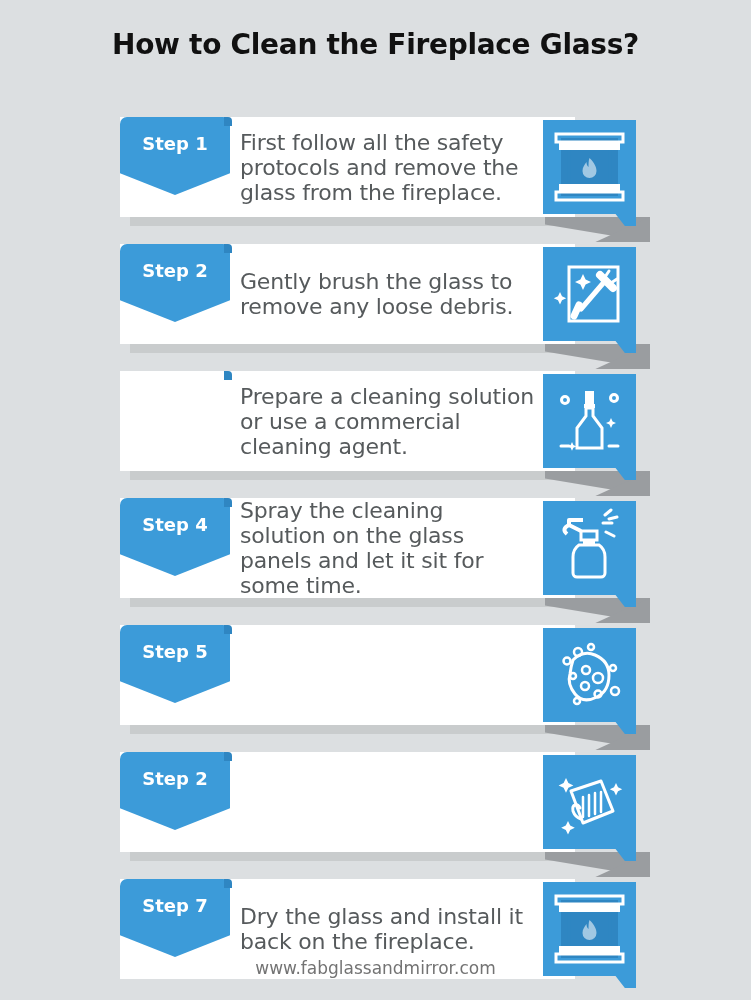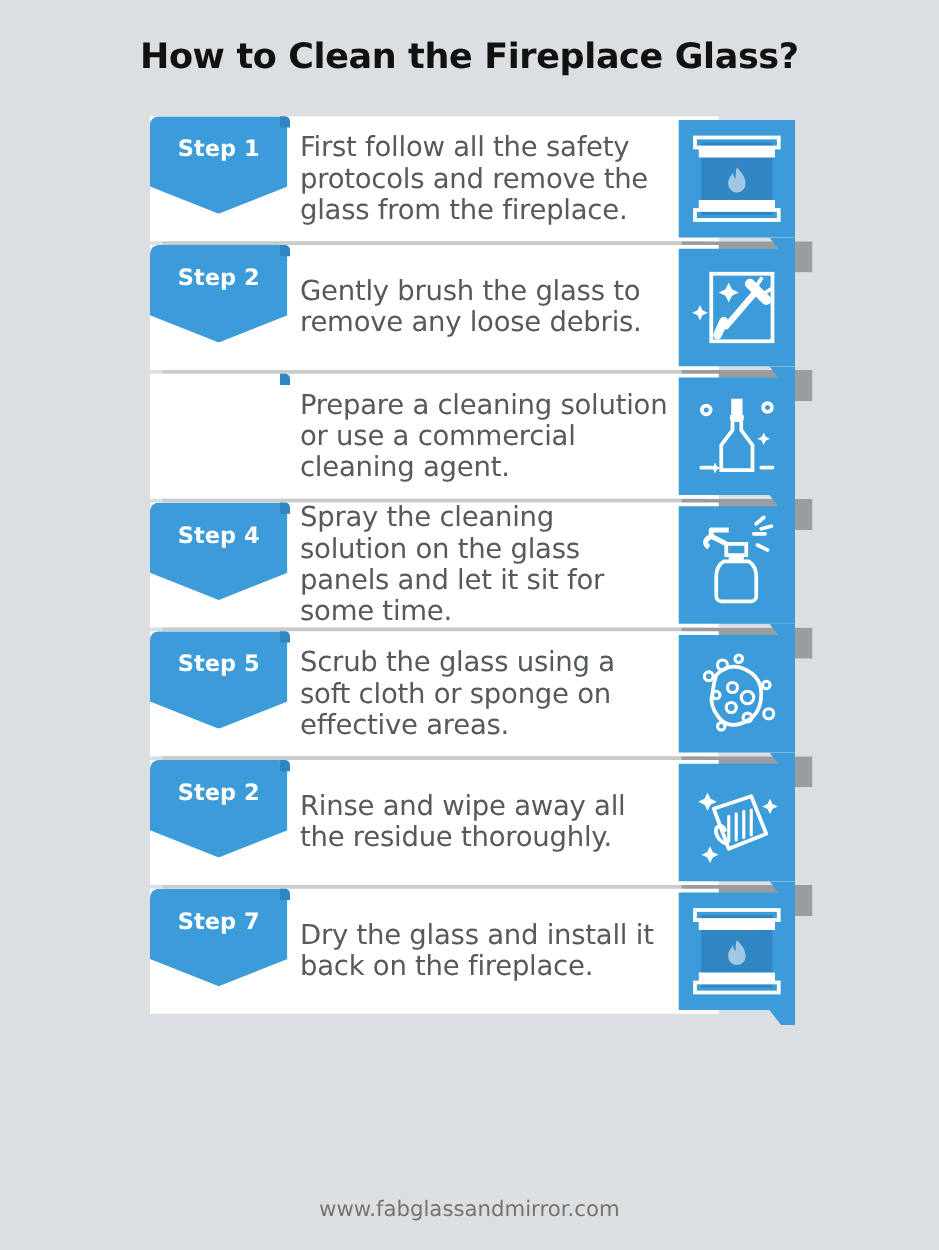--- a/index.html
+++ b/index.html
@@ -23,20 +23,21 @@
     letter-spacing:-0.3px;
     font-family:"DejaVu Sans", sans-serif;
   }
 
   
   .steps{position:absolute;top:93px;left:0;width:751px;}
 
   .step-row{
     position:relative;
     height:103px;
+    margin-top:24px;
   }
 
   
   .card-shadow{
     position:absolute;
     left:130px;
     top:100px;
     width:435px;
     height:9px;
     background:#c9cccd;
@@ -250,21 +251,20 @@
       </div>
       <div class="step-row">
         <div class="card"></div>
         <div class="card-shadow"></div>
         <div class="fold"></div>
         <div class="fold-under"></div>
         <div class="pennant">
           <span class="pennant-label">Step 5</span>
         </div>
         <div class="pennant-notch"></div>
-        <div class="step-text">Scrub the glass using a soft cloth or sponge on effective areas.</div>
         <div class="icon-tail"></div>
         <div class="icon-box">
     <svg viewBox="0 0 93 94">
       <path d="M30 32 q10 -10 22 -5 q14 6 14 20 q0 16 -12 22 q-14 7 -22 -3 q-8 -10 -5 -20 q1 -8 3 -14 z" fill="none" stroke="#ffffff" stroke-width="3"></path>
       <circle cx="43" cy="42" r="4" fill="none" stroke="#ffffff" stroke-width="2.5"></circle>
       <circle cx="55" cy="50" r="5" fill="none" stroke="#ffffff" stroke-width="2.5"></circle>
       <circle cx="42" cy="58" r="4" fill="none" stroke="#ffffff" stroke-width="2.5"></circle>
       <circle cx="55" cy="66" r="3.5" fill="none" stroke="#ffffff" stroke-width="2.5"></circle>
       <circle cx="30" cy="48" r="3" fill="none" stroke="#ffffff" stroke-width="2.5"></circle>
       <circle cx="24" cy="33" r="3.5" fill="none" stroke="#ffffff" stroke-width="2.5"></circle>
@@ -278,21 +278,20 @@
       </div>
       <div class="step-row">
         <div class="card"></div>
         <div class="card-shadow"></div>
         <div class="fold"></div>
         <div class="fold-under"></div>
         <div class="pennant">
           <span class="pennant-label">Step 2</span>
         </div>
         <div class="pennant-notch"></div>
-        <div class="step-text">Rinse and wipe away all the residue thoroughly.</div>
         <div class="icon-tail"></div>
         <div class="icon-box">
     <svg viewBox="0 0 93 94">
       <path d="M28 36 l30 -10 l12 30 l-30 12 z" fill="none" stroke="#ffffff" stroke-width="3" stroke-linejoin="round"></path>
       <path d="M38 64 q-6 -2 -8 -8 q-1 -5 2 -6 q3 -1 5 3" fill="none" stroke="#ffffff" stroke-width="3" stroke-linecap="round"></path>
       <path d="M40 42 v20 M46 40 v21 M52 38 v21 M58 37 v20" stroke="#ffffff" stroke-width="2.5" stroke-linecap="round"></path>
       <path d="M23 23 l2.4 5 5 2.4 -5 2.4 -2.4 5 -2.4 -5 -5 -2.4 5 -2.4 z" fill="#ffffff"></path>
       <path d="M73 28 l2 4.2 4.2 2 -4.2 2 -2 4.2 -2 -4.2 -4.2 -2 4.2 -2 z" fill="#ffffff"></path>
       <path d="M25 66 l2.2 4.6 4.6 2.2 -4.6 2.2 -2.2 4.6 -2.2 -4.6 -4.6 -2.2 4.6 -2.2 z" fill="#ffffff"></path>
     </svg>

